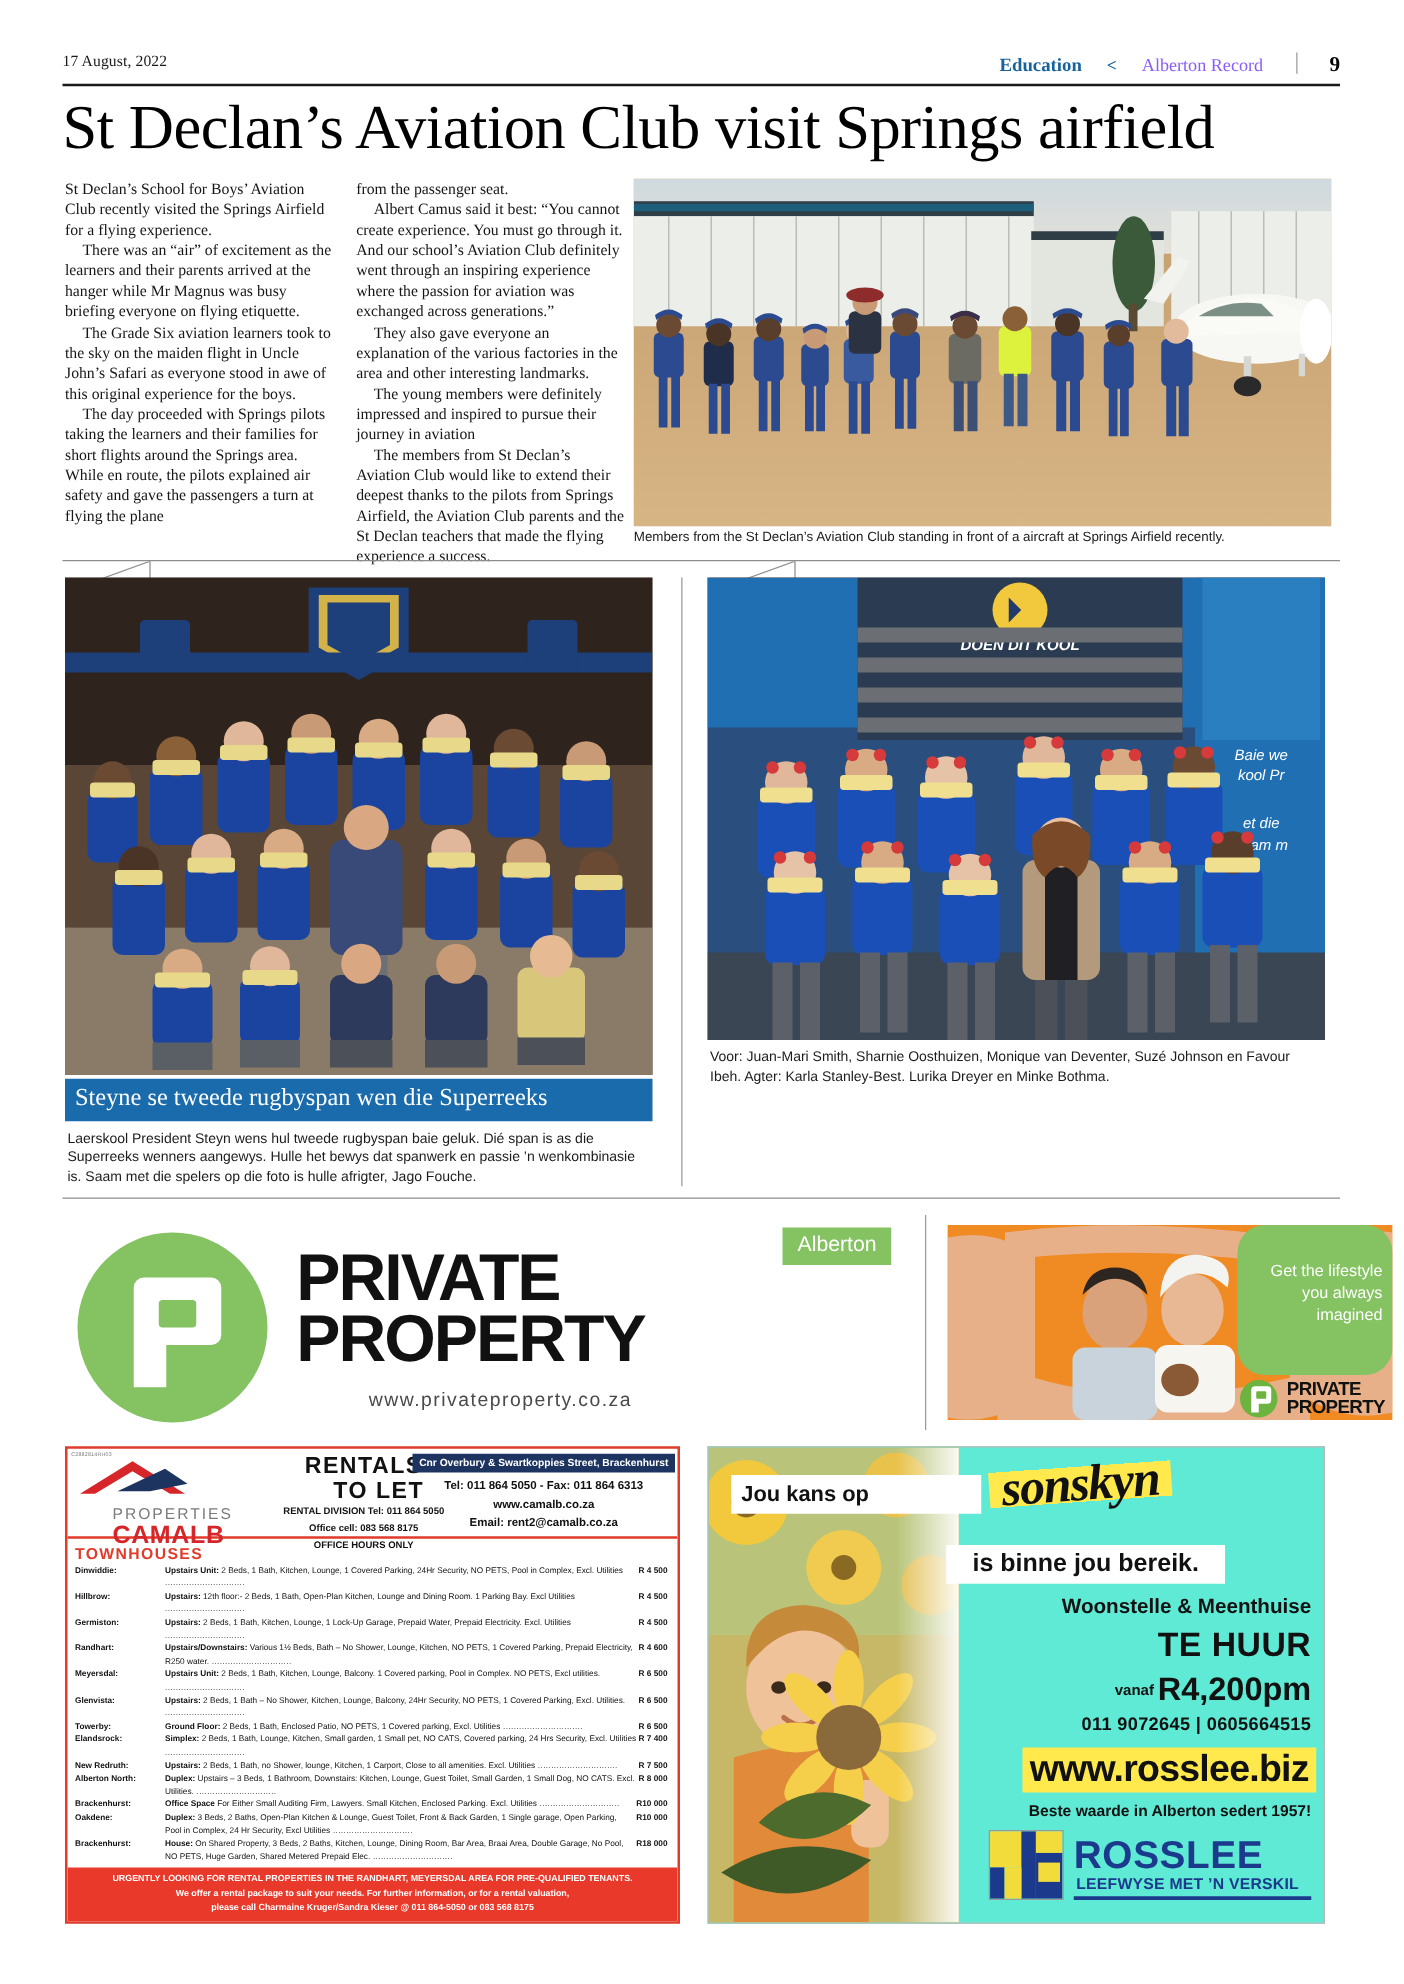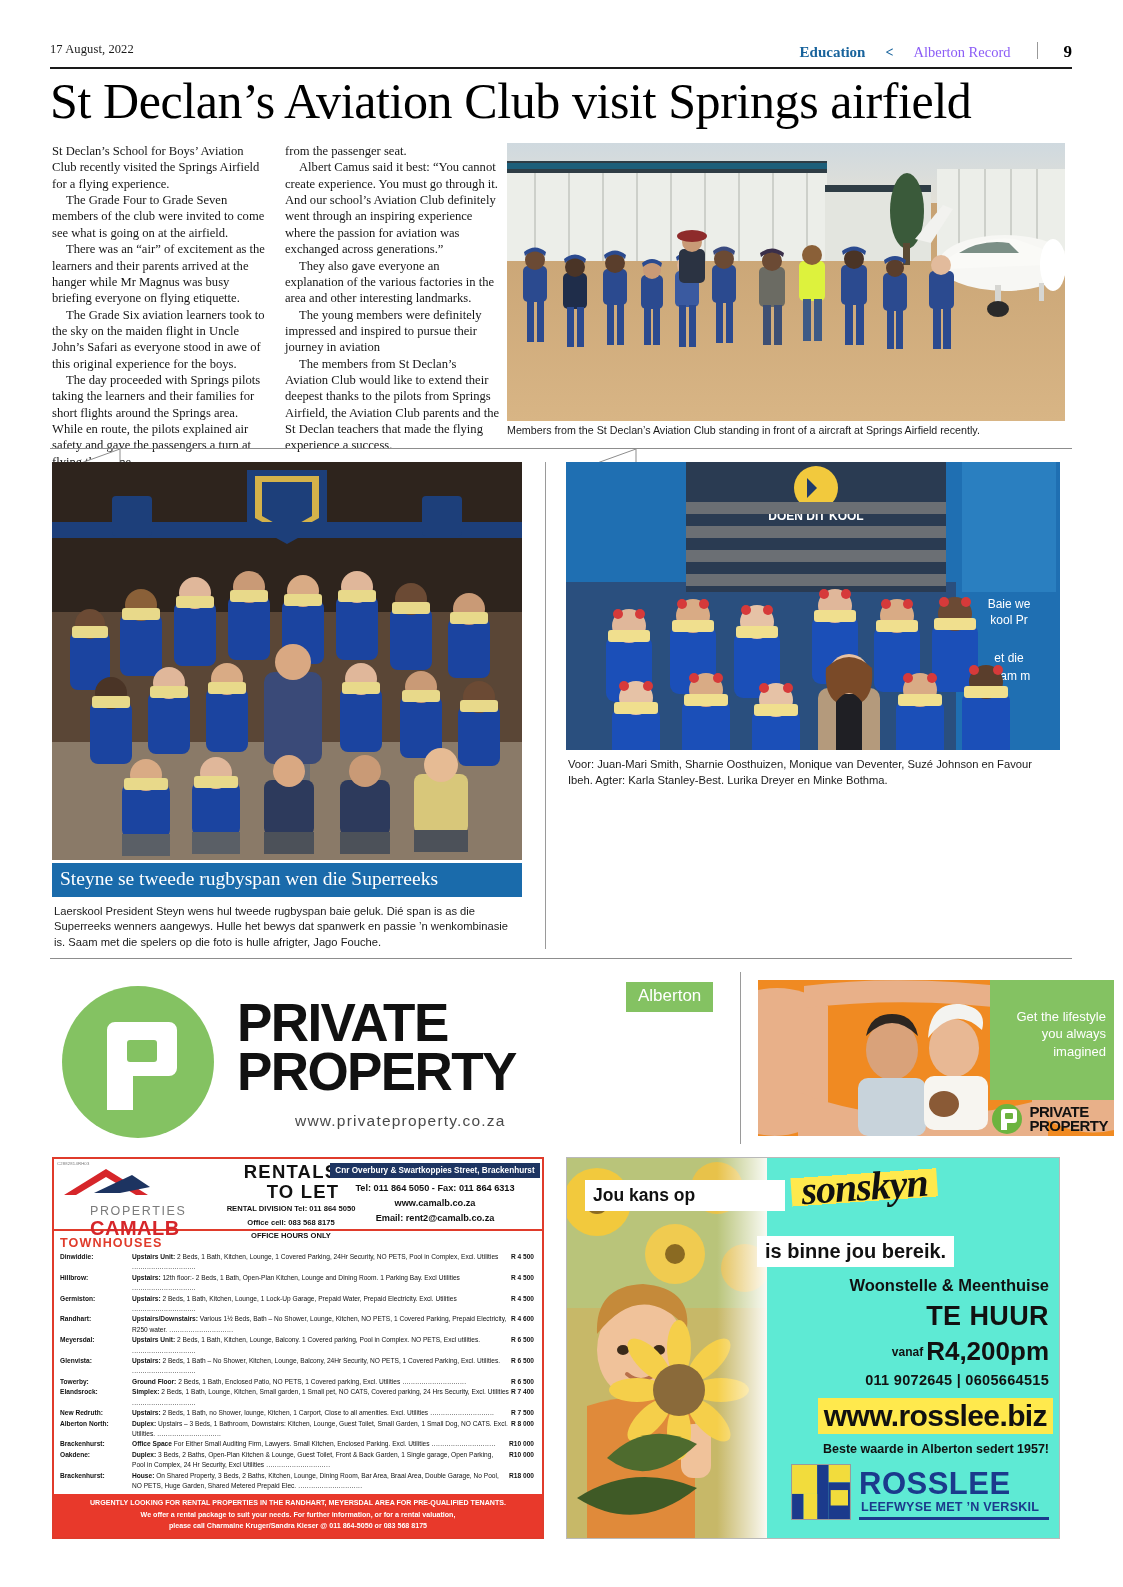--- a/index.html
+++ b/index.html
@@ -70,21 +70,21 @@
 
   
   .rule-mid { position:absolute; left:50px; top:448px; width:1022px; height:1px; background:#8d8d8d;}
 
   
   .story { position: absolute; top: 462px; }
   #story-left { left: 52px; width: 470px; }
   #story-right { left: 566px; width: 494px; }
   .story-photo { width: 100%; overflow: hidden; position: relative; background:#5a4a3a; }
   #story-left .story-photo { height: 398px; }
-  #story-right .story-photo { height: 288px; }
+  #story-right .story-photo { height: 370px; font-style: italic; }
   .story-head {
     background: #1a6bab; color: #fff;
     font-family: "Liberation Serif", serif;
     font-size: 19.5px; line-height: 1.0;
     padding: 6px 8px 8px 8px;
     margin-top: 3px;
   }
   .story-text {
     font-family: "Liberation Sans", sans-serif;
     font-size: 11.2px; line-height: 1.42; color: #1b1b1b;
@@ -114,21 +114,21 @@
   }
   .pp-badge {
     position:absolute; left: 574px; top: 10px;
     background:#84c262; color:#fff; font-size:17px;
     padding: 4px 12px 6px 12px;
     font-family:"Liberation Sans", sans-serif;
   }
   .pp-vline { position:absolute; left:688px; top:0px; width:1px; height:172px; background:#9a9a9a;}
   .pp-right { position:absolute; left: 706px; top: 8px; width: 356px; height: 156px; overflow:hidden;}
   .pp-photo-orange { position:absolute; inset:0; background:#f08a22; }
-  .pp-green-panel { position:absolute; right:0; top:0; width:124px; height:120px; background:#84c262;}
+  .pp-green-panel { position:absolute; right:0; top:0; width:124px; height:120px; background:#84c262;border-radius:22px;}
   .pp-tagline {
     position:absolute; right: 8px; top: 28px; width: 112px; text-align:right;
     color:#fff; font-size: 13px; line-height:1.34;
     font-family:"Liberation Sans", sans-serif;
   }
   .pp-minilogo { position:absolute; right: 6px; bottom: 2px; display:flex; align-items:center; gap:7px;}
   .pp-mini-circle { width:30px; height:30px; border-radius:50%; background:#6cb33f; position:relative;}
   .pp-mini-word { font-family:"Liberation Sans", sans-serif; font-weight:bold; font-size:15px; line-height:0.92; color:#111; letter-spacing:-0.5px;}
 
   
@@ -186,21 +186,21 @@
   }
   .ros-script {
     position:absolute; left: 18px; top: 10px;
     font-family:"Liberation Serif", serif; font-style:italic; font-weight:bold;
     font-size: 40px; color:#111; letter-spacing:-1px;
     background: linear-gradient(to bottom, transparent 22%, #ffe94d 22%, #ffe94d 82%, transparent 82%);
     padding: 0 10px; transform: rotate(-4deg); transform-origin: left bottom;
   }
   .ros-line2 {
     position:absolute; left: -18px; top: 78px;
-    background:#fff; padding: 4px 8px;
+    background:#fff; padding: 4px 21px;
     font-family:"Liberation Sans",sans-serif; font-weight:bold; font-size:20px; color:#111;
     white-space:nowrap;
   }
   .ros-woon { position:absolute; right: 6px; top: 118px; font-family:"Liberation Sans",sans-serif; font-weight:bold; font-size:16.5px; color:#111;}
   .ros-tehuur { position:absolute; right: 6px; top: 143px; font-family:"Liberation Sans",sans-serif; font-weight:bold; font-size:27px; color:#111; letter-spacing:.4px;}
   .ros-vanaf { position:absolute; right: 6px; top: 178px; font-family:"Liberation Sans",sans-serif; font-weight:bold; font-size:26px; color:#111;}
   .ros-vanaf span { font-size:12px; font-weight:bold; position:relative; top:-4px; margin-right:3px;}
   .ros-phone { position:absolute; right: 6px; top: 214px; font-family:"Liberation Sans",sans-serif; font-weight:bold; font-size:14.5px; color:#111; letter-spacing:.3px;}
   .ros-web {
     position:absolute; right: 2px; top: 240px;
@@ -231,21 +231,20 @@
       <span class="mast-sep"></span>
       <span class="mast-pageno">9</span>
     </div>
   </div>
   <div class="rule-top"></div>
 
   <h1 class="headline">St Declan’s Aviation Club visit Springs airfield</h1>
 
   <div class="col" id="col1">
     <p class="first">St Declan’s School for Boys’ Aviation Club recently visited the Springs Airfield for a flying experience.</p>
-    <p>The Grade Four to Grade Seven members of the club were invited to come see what is going on at the airfield.</p>
     <p>There was an “air” of excitement as the learners and their parents arrived at the hanger while Mr Magnus was busy briefing everyone on flying etiquette.</p>
     <p>The Grade Six aviation learners took to the sky on the maiden flight in Uncle John’s Safari as everyone stood in awe of this original experience for the boys.</p>
     <p>The day proceeded with Springs pilots taking the learners and their families for short flights around the Springs area. While en route, the pilots explained air safety and gave the passengers a turn at flying the plane</p>
   </div>
   <div class="col" id="col2">
     <p class="first">from the passenger seat.</p>
     <p>Albert Camus said it best: “You cannot create experience. You must go through it. And our school’s Aviation Club definitely went through an inspiring experience where the passion for aviation was exchanged across generations.”</p>
     <p>They also gave everyone an explanation of the various factories in the area and other interesting landmarks.</p>
     <p>The young members were definitely impressed and inspired to pursue their journey in aviation</p>
     <p>The members from St Declan’s Aviation Club would like to extend their deepest thanks to the pilots from Springs Airfield, the Aviation Club parents and the St Declan teachers that made the flying experience a success.</p>

